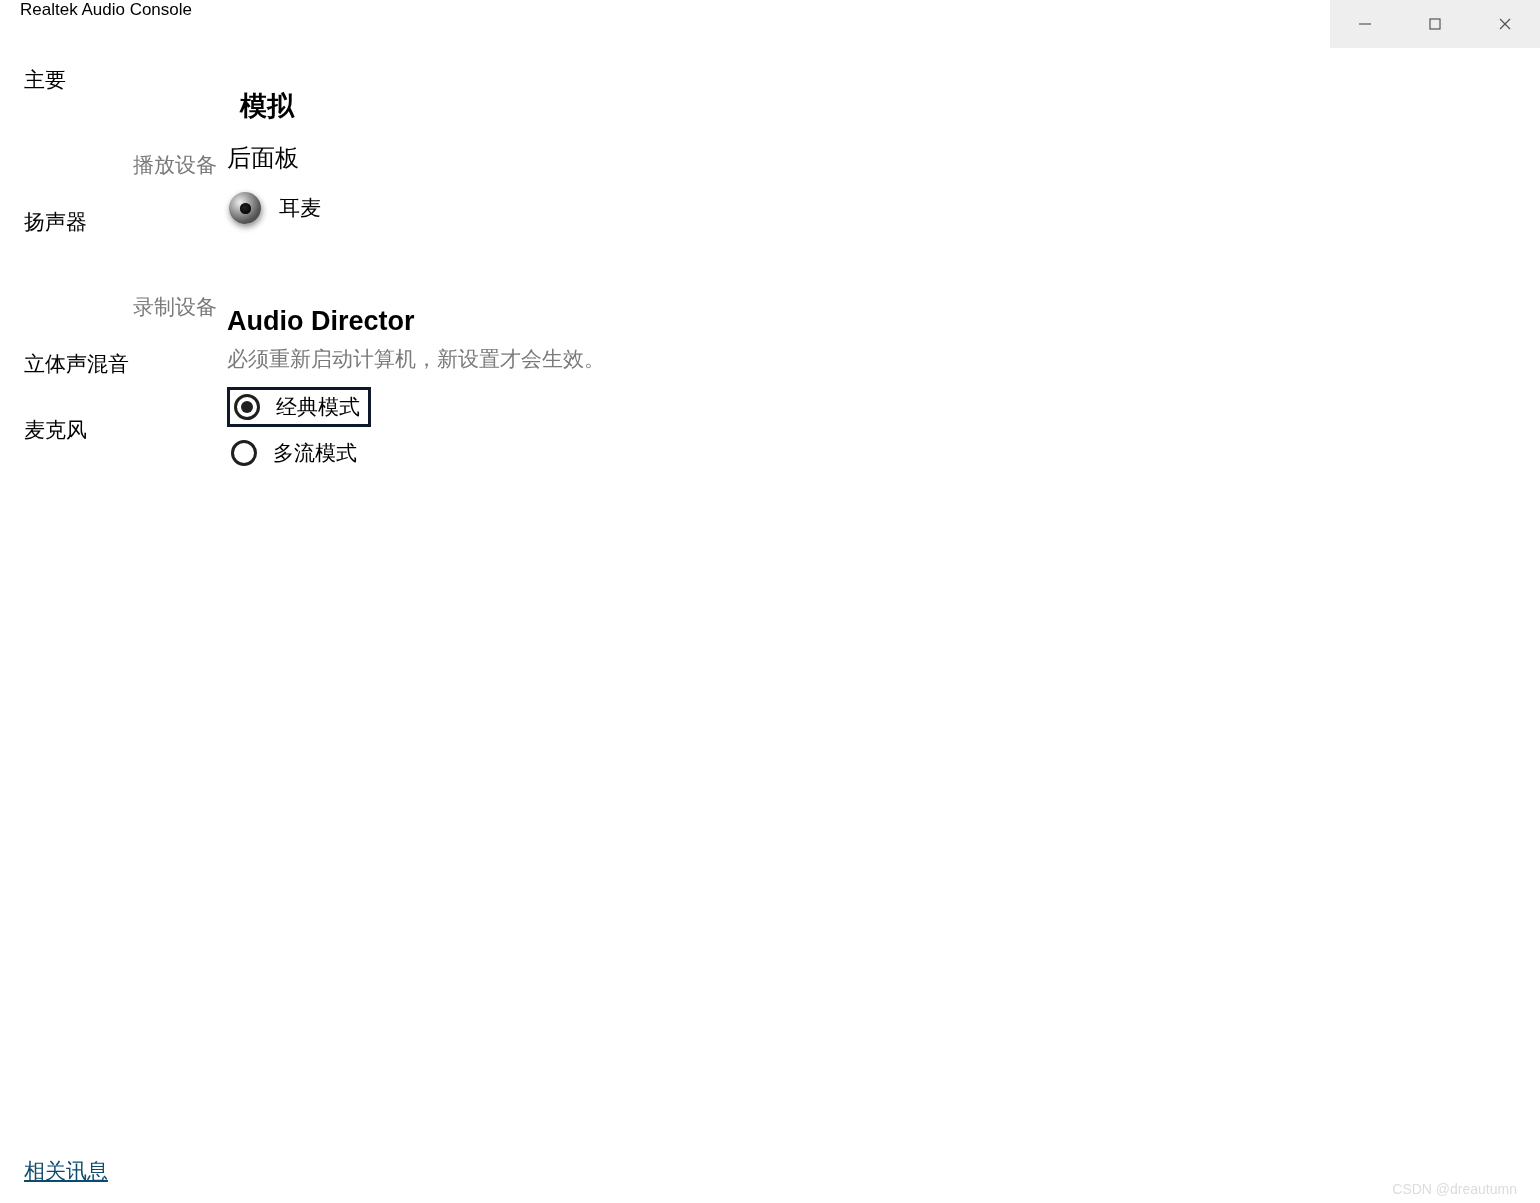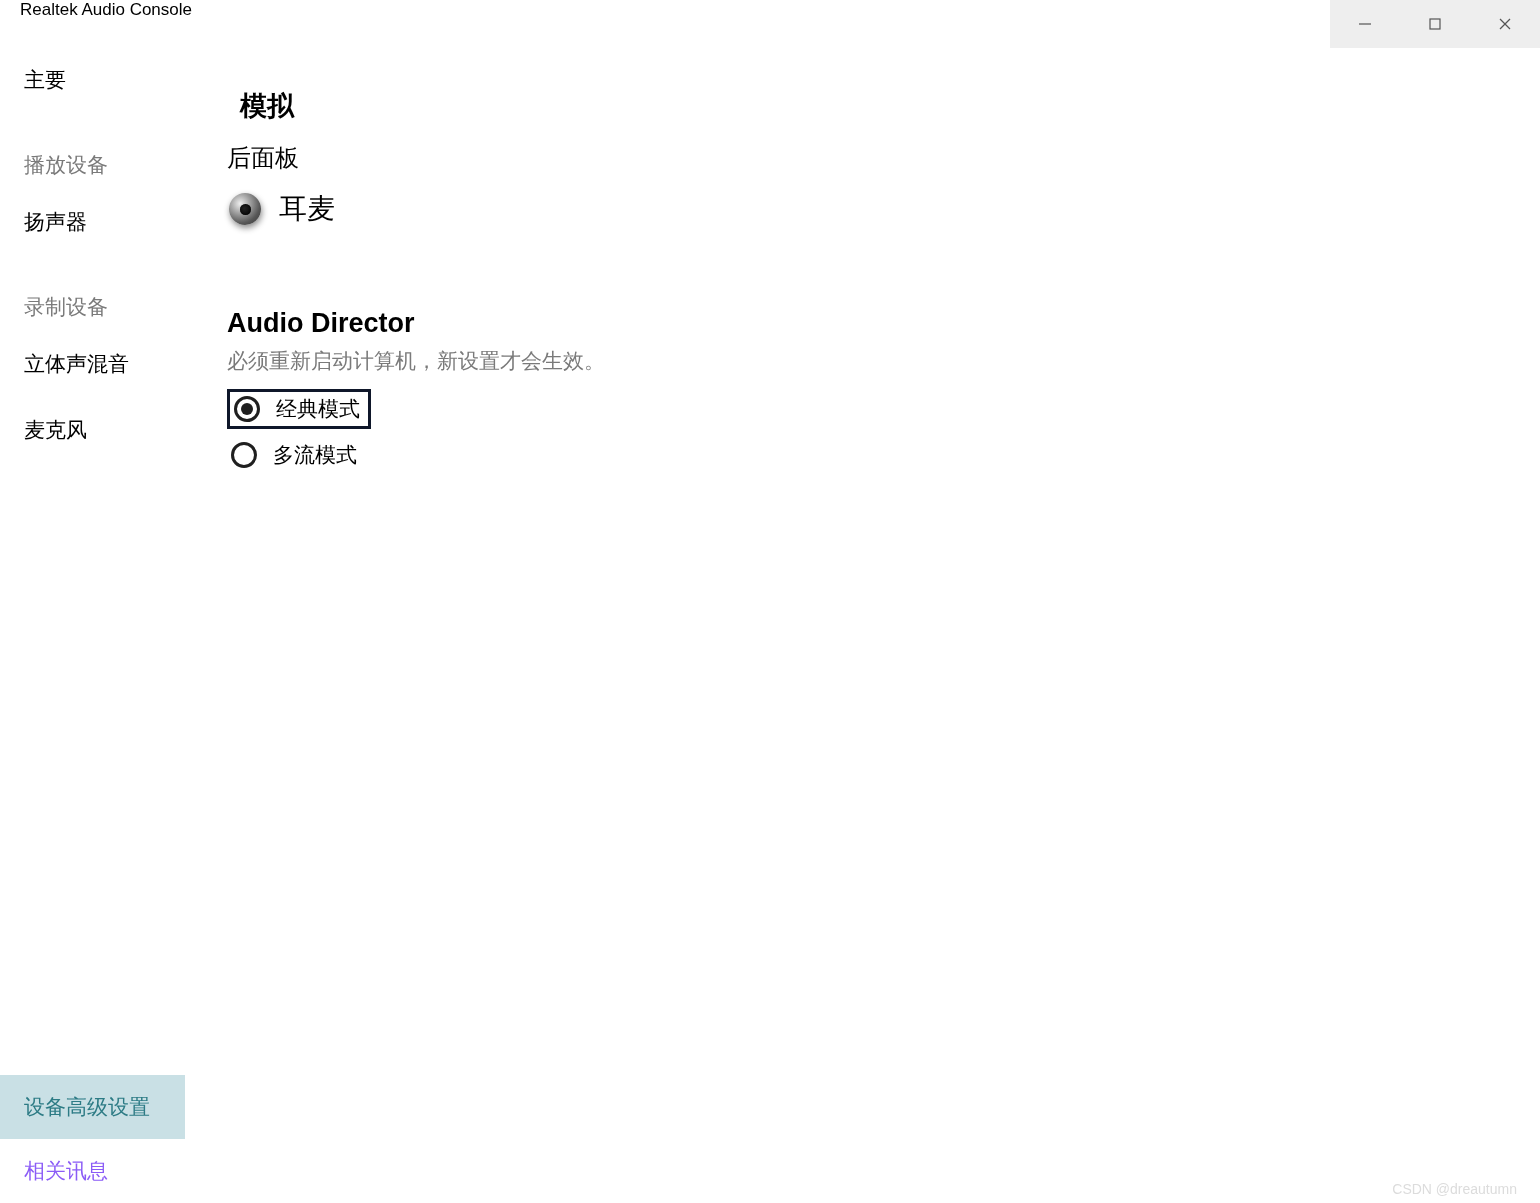--- a/index.html
+++ b/index.html
@@ -59,20 +59,21 @@
     .sidebar-main {
       font-size: 21px;
       color: #000000;
       margin-top: 18px;
       cursor: pointer;
     }
     .sidebar-section-label {
       font-size: 21px;
       color: #7a7a7a;
       margin-top: 57px;
+      text-align: right;
     }
     .sidebar-item {
       font-size: 21px;
       color: #000000;
       margin-top: 29px;
       cursor: pointer;
     }
     .sidebar-bottom {
       position: absolute;
       bottom: 0;
@@ -81,24 +82,25 @@
     }
     .sidebar-advanced {
       background: #c9e0e5;
       color: #2c7b85;
       font-size: 21px;
       padding: 18px 24px;
       width: 185px;
       cursor: pointer;
     }
     .sidebar-related {
-      color: #8b5cf6;
+      color: #0c4a6e;
       font-size: 21px;
       padding: 18px 24px;
       cursor: pointer;
+      text-decoration: underline;
     }
     .content {
       flex: 1;
       padding-left: 10px;
       padding-top: 40px;
     }
     .section-heading {
       font-size: 27px;
       font-weight: 700;
       color: #000000;
@@ -136,21 +138,21 @@
       justify-content: center;
     }
     .jack-inner {
       width: 11px;
       height: 11px;
       border-radius: 50%;
       background: radial-gradient(circle at 40% 40%, #222222, #000000);
       box-shadow: inset 0 0 2px #000;
     }
     .device-label {
-      font-size: 28px;
+      font-size: 21px;
       color: #000000;
     }
     .audio-director-block {
       margin-top: 80px;
     }
     .ad-heading {
       font-size: 27px;
       font-weight: 700;
       color: #000000;
       margin-bottom: 8px;
@@ -232,21 +234,20 @@
     <div class="sidebar-main">主要</div>
 
     <div class="sidebar-section-label">播放设备</div>
     <div class="sidebar-item">扬声器</div>
 
     <div class="sidebar-section-label">录制设备</div>
     <div class="sidebar-item">立体声混音</div>
     <div class="sidebar-item" style="margin-top:38px">麦克风</div>
 
     <div class="sidebar-bottom">
-      <div class="sidebar-advanced">设备高级设置</div>
       <div class="sidebar-related">相关讯息</div>
     </div>
   </div>
 
   <div class="content">
     <div class="section-heading">模拟</div>
     <div class="section-subheading">后面板</div>
     <div class="device-row">
       <div class="jack-icon">
         <div class="jack-outer">

